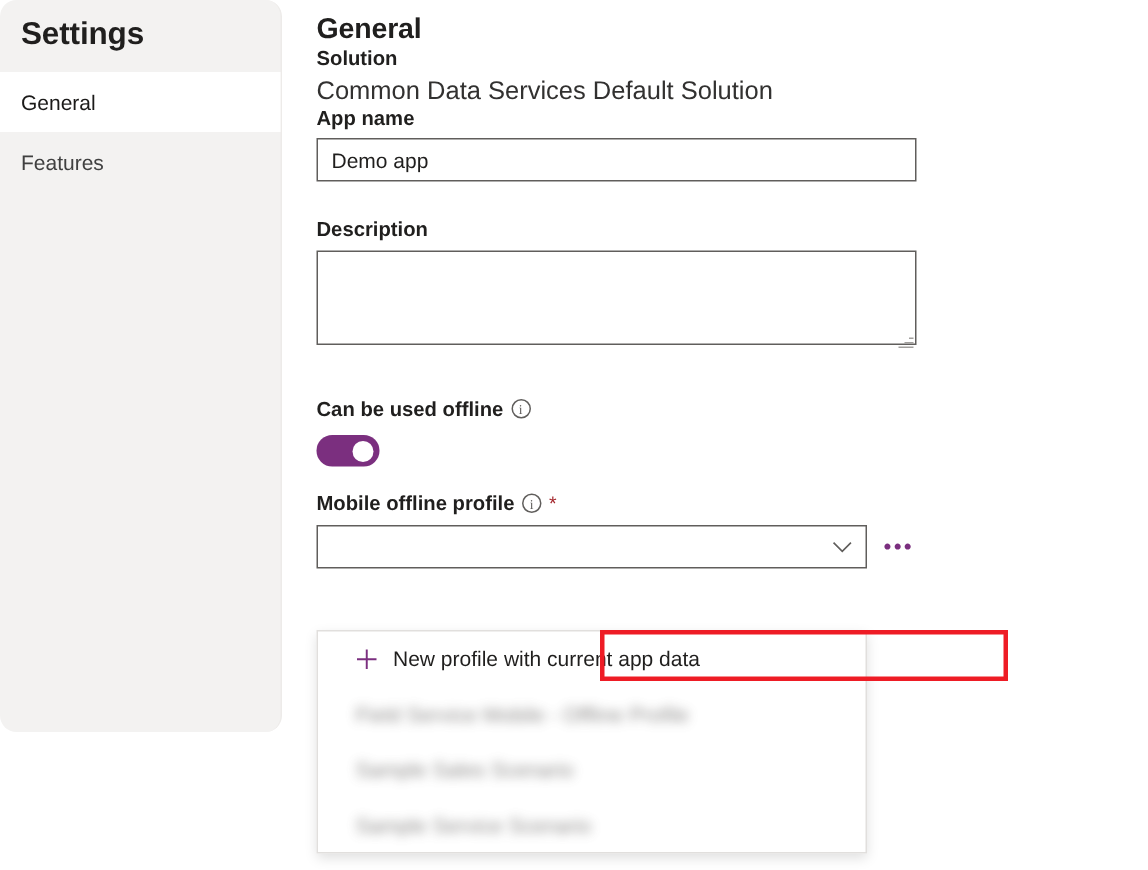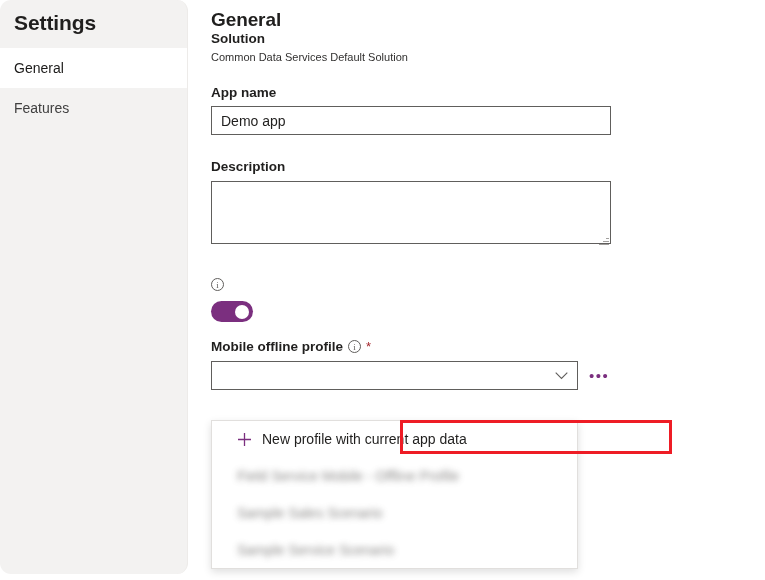--- a/index.html
+++ b/index.html
@@ -19,21 +19,21 @@
   
   #app-root {
     display: flex;
     width: 765px;
     height: 580px;
   }
 
   
   #settings-sidebar {
     width: 188px;
-    height: 574px;
+    height: 488px;
     background: #f3f2f1;
     border-right: 1px solid #edebe9;
     box-sizing: border-box;
     flex: 0 0 188px;
     border-radius: 11px;
   }
   #sidebar-title {
     font-size: 21px;
     font-weight: bold;
     color: #201f1e;
@@ -74,27 +74,27 @@
     margin-top: 9px;
     letter-spacing: -0.1px;
   }
 
   .field-label {
     font-size: 13.5px;
     font-weight: bold;
     color: #201f1e;
   }
   .field-value-static {
-    font-size: 11px;
+    font-size: 17px;
     color: #323130;
     margin-top: 5px;
   }
 
   #solution-block { }
-  #app-name-block { margin-top: 22px; }
+  #app-name-block { }
   #description-block { margin-top: 24px; }
   #offline-block { margin-top: 30px; }
   #profile-block { margin-top: 17px; }
 
   .text-input {
     margin-top: 6px;
     width: 400px;
     height: 29px;
     border: 1px solid #605e5c;
     box-sizing: border-box;
@@ -296,20 +296,21 @@
         <div id="resize-grip">
           <i style="width:10px; bottom:1px;"></i>
           <i style="width:6px;  bottom:4px;"></i>
           <i style="width:3px;  bottom:7px;"></i>
         </div>
       </div>
     </div>
 
     <div id="offline-block">
       <div class="label-row">
+        <span class="field-label">Can be used offline</span>
         <span class="info-icon">i</span>
       </div>
       <div id="offline-toggle">
         <div id="offline-toggle-knob"></div>
       </div>
     </div>
 
     <div id="profile-block">
       <div class="label-row">
         <span class="field-label">Mobile offline profile</span>

